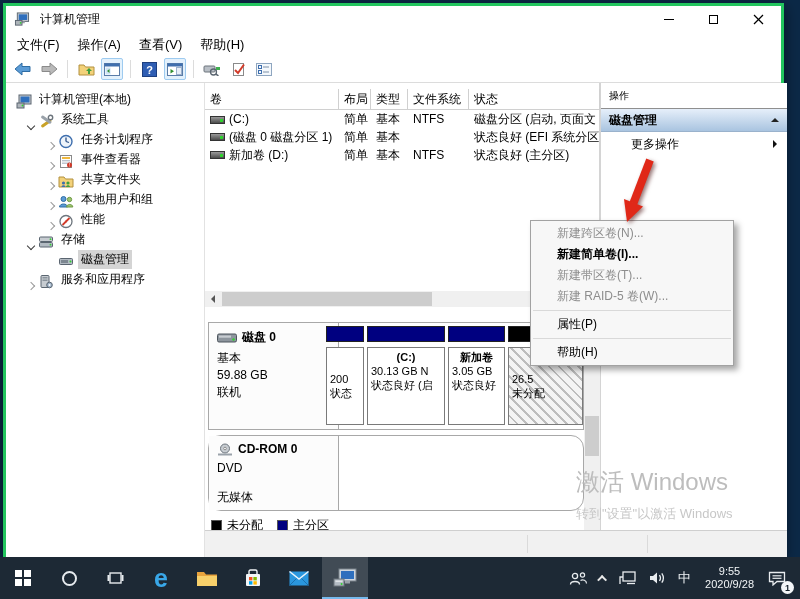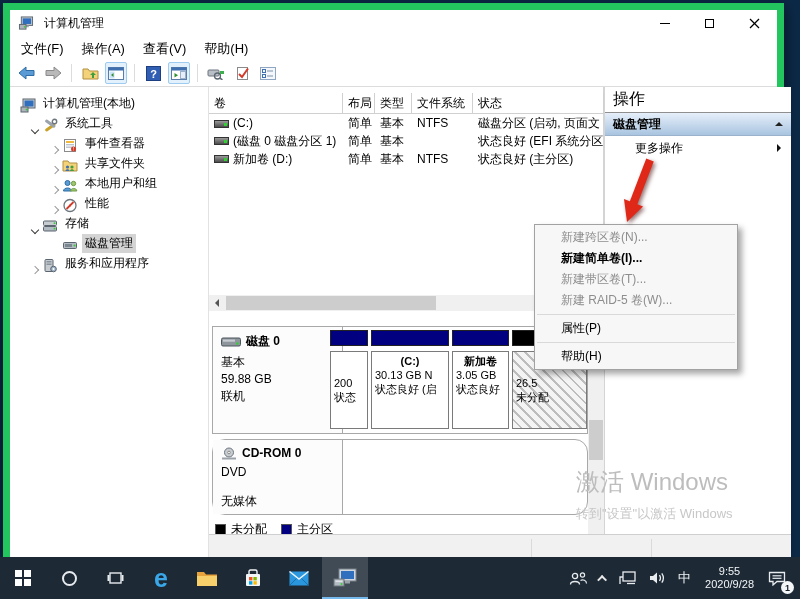--- a/index.html
+++ b/index.html
@@ -1,21 +1,21 @@
 <!DOCTYPE html>
 <html><head>
 <meta charset="utf-8">
 <style>
   * { margin:0; padding:0; box-sizing:border-box; }
   html,body { width:800px; height:599px; overflow:hidden; }
   body { position:relative; background:#0c2947; font-family:"Liberation Sans",sans-serif; color:#000; }
 
   
   .window { position:absolute; left:3px; top:3px; width:781px; height:554px;
-            background:#fca5a5; border:7px solid #22c55e; box-shadow:0 4px 14px rgba(0,0,0,.55); }
+            background:#fca5a5; border:3px solid #22c55e; box-shadow:0 4px 14px rgba(0,0,0,.55); }
   .titlebar { height:27px; display:flex; align-items:center; padding-left:8px; background:#fff; }
   .title-text { font-size:12px; margin-left:6px; }
   .win-controls { margin-left:auto; display:flex; height:100%; }
   .win-btn { width:45px; height:100%; display:flex; align-items:center; justify-content:center; }
   .glyph-min { width:10px; height:1px; background:#000; }
   .glyph-max { width:9px; height:9px; border:1px solid #000; }
 
   .menubar { height:23px; display:flex; align-items:center; padding-left:2px; font-size:13px; background:#fff; }
   .menu-item { padding:3px 9px; }
 
@@ -84,21 +84,21 @@
   .vscroll { position:absolute; left:379px; top:239px; width:16px; height:269px; background:#f0f0f0; }
   .vs-btn { position:absolute; left:0; width:16px; height:16px; display:flex; align-items:center; justify-content:center; }
   .vs-up { top:0; } .vs-down { bottom:0; }
   .tri-up { width:0; height:0; border:4px solid transparent; border-bottom-color:#555; border-top:none; }
   .tri-down { width:0; height:0; border:4px solid transparent; border-top-color:#555; border-bottom:none; }
   .vs-thumb { position:absolute; left:1px; top:94px; width:14px; height:40px; background:#cdcdcd; }
 
   
   .right-pane { position:absolute; left:594px; top:77px; width:187px; height:447px; background:#fff;
                 border-left:1px solid #d4d4d4; }
-  .ap-header { height:26px; display:flex; align-items:center; padding-left:8px; font-size:16px;
+  .ap-header { height:26px; display:flex; align-items:center; padding-left:8px; font-size:10px;
                border-bottom:1px solid #8f8f8f; }
   .ap-section { height:23px; display:flex; align-items:center; padding:0 8px; font-size:12px; font-weight:bold;
                 background:linear-gradient(#e6effa,#a9c4e0); border-bottom:1px solid #9ab2cc; }
   .tri-collapse { margin-left:auto; width:0; height:0; border:4px solid transparent; border-bottom-color:#222; border-top:none; }
   .ap-more { height:24px; display:flex; align-items:center; padding:0 10px 0 30px; font-size:12px; }
   .tri-more { margin-left:auto; width:0; height:0; border:4px solid transparent; border-left-color:#111; border-right:none; }
 
   
   .status-strip { position:absolute; left:199px; top:524px; width:582px; height:29px; background:#f1f1f1;
                   border-top:1px solid #cfcfcf; }
@@ -260,20 +260,31 @@
           <span class="chev open"></span>
         </span>
       <svg class="t-icon" viewBox="0 0 16 15">
         <rect x="2" y="8" width="12" height="3" rx="1.5" fill="#c9a227" transform="rotate(-35 8 9)"></rect>
         <rect x="2" y="4" width="12" height="3" rx="1.5" fill="#9aa2aa" transform="rotate(35 8 6)"></rect>
         <circle cx="12.5" cy="3.5" r="2.2" fill="none" stroke="#6d757d" stroke-width="1.4"></circle>
       </svg>
       <span class="t-label">系统工具</span>
     </div>
 
+    <div class="tree-item indent2">
+      <span class="expander">
+          <span class="chev"></span>
+        </span>
+      <svg class="t-icon" viewBox="0 0 16 15">
+        <circle cx="8" cy="7.5" r="6" fill="#eef4fa" stroke="#3f6fae" stroke-width="1.4"></circle>
+        <line x1="8" y1="7.5" x2="8" y2="3.5" stroke="#2a4f86" stroke-width="1.3"></line>
+        <line x1="8" y1="7.5" x2="11" y2="8.5" stroke="#2a4f86" stroke-width="1.3"></line>
+      </svg>
+      <span class="t-label">任务计划程序</span>
+    </div>
 
     <div class="tree-item indent2">
       <span class="expander">
           <span class="chev"></span>
         </span>
       <svg class="t-icon" viewBox="0 0 16 15">
         <rect x="2.5" y="1.5" width="11" height="12" fill="#fff" stroke="#8a8a8a"></rect>
         <rect x="4" y="3" width="8" height="2" fill="#f0b93e"></rect>
         <rect x="4" y="6" width="8" height="1.4" fill="#b9c2cc"></rect>
         <rect x="4" y="8.5" width="8" height="1.4" fill="#b9c2cc"></rect>

